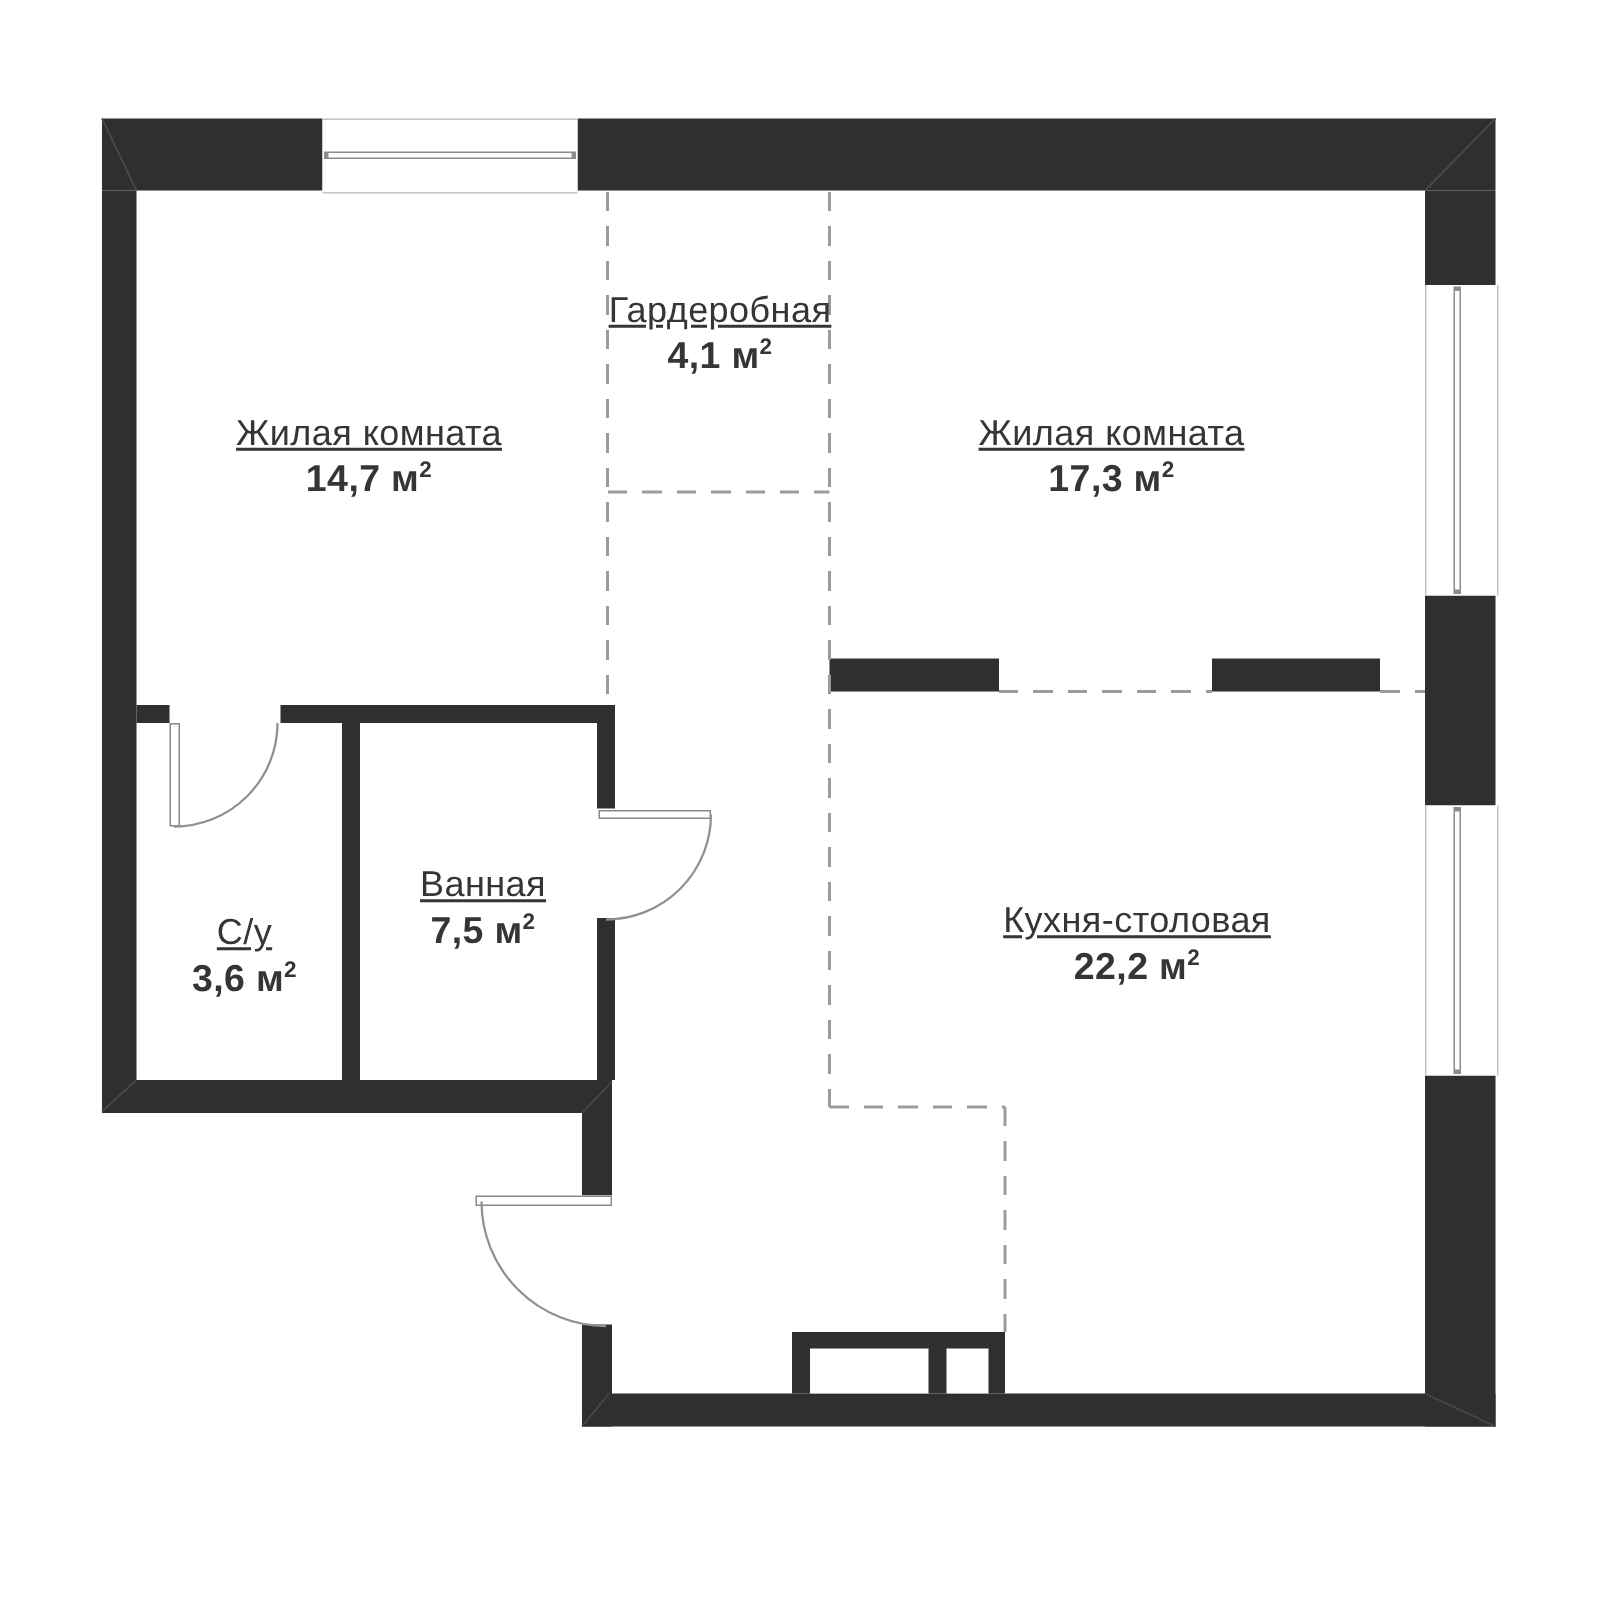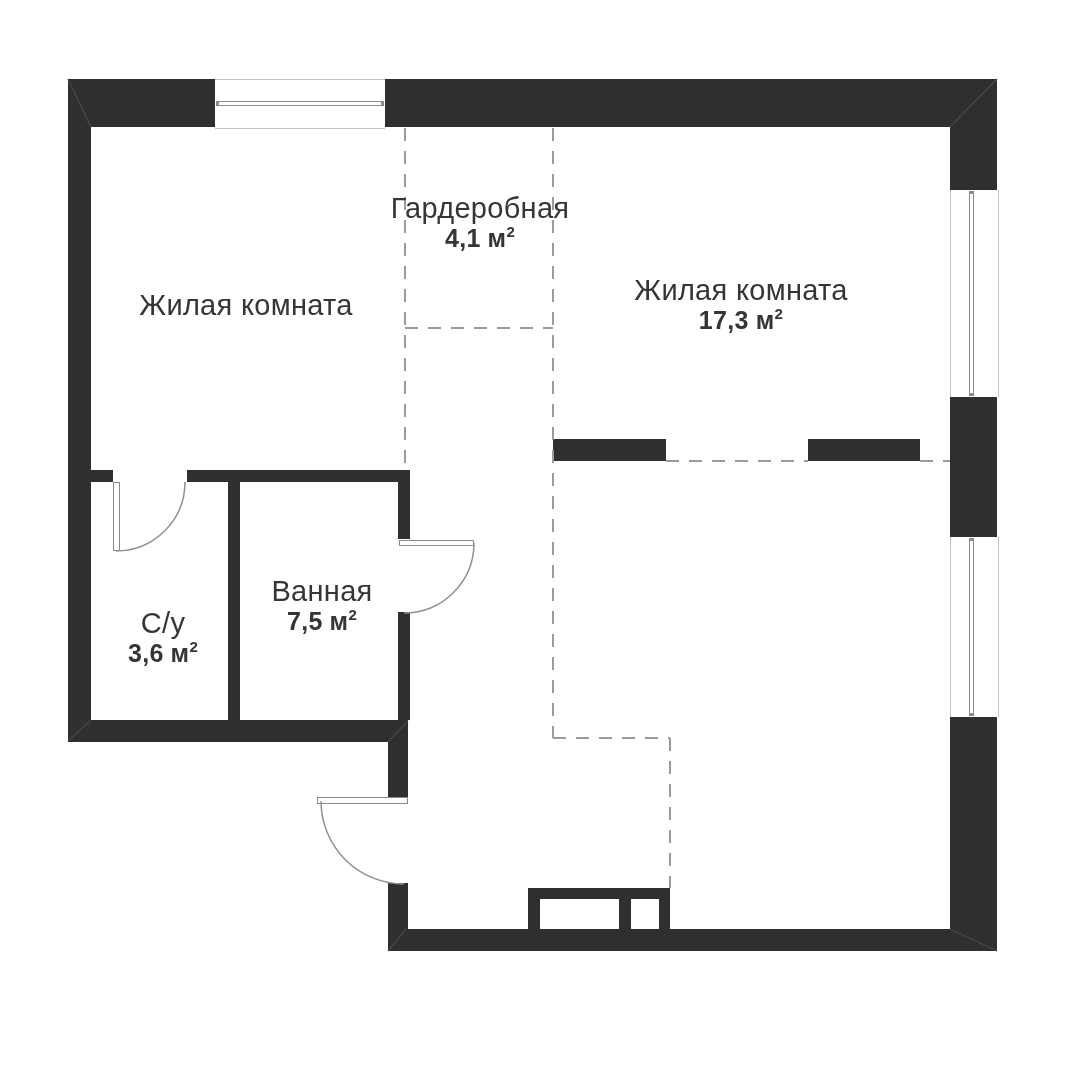--- a/index.html
+++ b/index.html
@@ -13,21 +13,21 @@
   .dash-v{position:absolute;width:2px;background:repeating-linear-gradient(to bottom,#9b9b9b 0 13px,transparent 13px 23px);}
   .window{position:absolute;background:#ffffff;}
   .win-h{border-top:1px solid #c3c3c3;border-bottom:1px solid #c3c3c3;}
   .win-v{border-left:1px solid #c3c3c3;border-right:1px solid #c3c3c3;}
   .glass{position:absolute;background:#ffffff;border:1.5px solid #8b8b8b;}
   .win-h .glass{left:1px;right:1px;top:21px;height:3px;border-left-width:3px;border-right-width:3px;}
   .win-v .glass{top:1px;bottom:1px;left:18px;width:3px;border-top-width:3px;border-bottom-width:3px;}
   .leaf{position:absolute;background:#ffffff;border:1px solid #8a8a8a;box-sizing:border-box;}
   .overlay{position:absolute;left:0;top:0;width:1080px;height:1080px;pointer-events:none;}
   .room-label{position:absolute;transform:translate(-50%,-50%);text-align:center;color:#333538;white-space:nowrap;}
-  .room-name{font-size:29px;line-height:30px;letter-spacing:.3px;}
+  .room-name{font-size:24px;line-height:30px;letter-spacing:.3px;text-decoration:underline;}
   .room-area{font-size:25px;line-height:31px;font-weight:bold;letter-spacing:.3px;}
   .room-area .unit{margin-left:7px;text-align:right;}
   .room-area sup{font-size:15px;line-height:0;}
 </style>
 </head>
 <body>
 
 <div class="canvas">
 
   <div class="wall" style="left:68px;top:79px;width:147px;height:48px;"></div>
@@ -83,20 +83,23 @@
       <line x1="997" y1="79" x2="950" y2="127"></line>
       <line x1="997" y1="951" x2="950" y2="929"></line>
       <line x1="68" y1="741" x2="91" y2="720"></line>
       <line x1="388" y1="742" x2="408" y2="721"></line>
       <line x1="388" y1="951" x2="406" y2="929"></line>
     </g>
   </svg>
 
   <div class="room-label" style="left:246px;top:305px;">
     <div class="room-name">Жилая комната</div>
+    <div class="room-area">
+      <span>14,7</span><span class="unit"><span>м</span><sup>2</sup></span>
+    </div>
   </div>
 
   <div class="room-label" style="left:480px;top:223px;">
     <div class="room-name">Гардеробная</div>
     <div class="room-area">
       <span>4,1</span><span class="unit"><span>м</span><sup>2</sup></span>
     </div>
   </div>
 
   <div class="room-label" style="left:741px;top:305px;">
@@ -113,15 +116,21 @@
     </div>
   </div>
 
   <div class="room-label" style="left:322px;top:606px;">
     <div class="room-name">Ванная</div>
     <div class="room-area">
       <span>7,5</span><span class="unit"><span>м</span><sup>2</sup></span>
     </div>
   </div>
 
+  <div class="room-label" style="left:758px;top:630px;">
+    <div class="room-name">Кухня-столовая</div>
+    <div class="room-area">
+      <span>22,2</span><span class="unit"><span>м</span><sup>2</sup></span>
+    </div>
+  </div>
 
 
 </div>
 
 </body></html>

